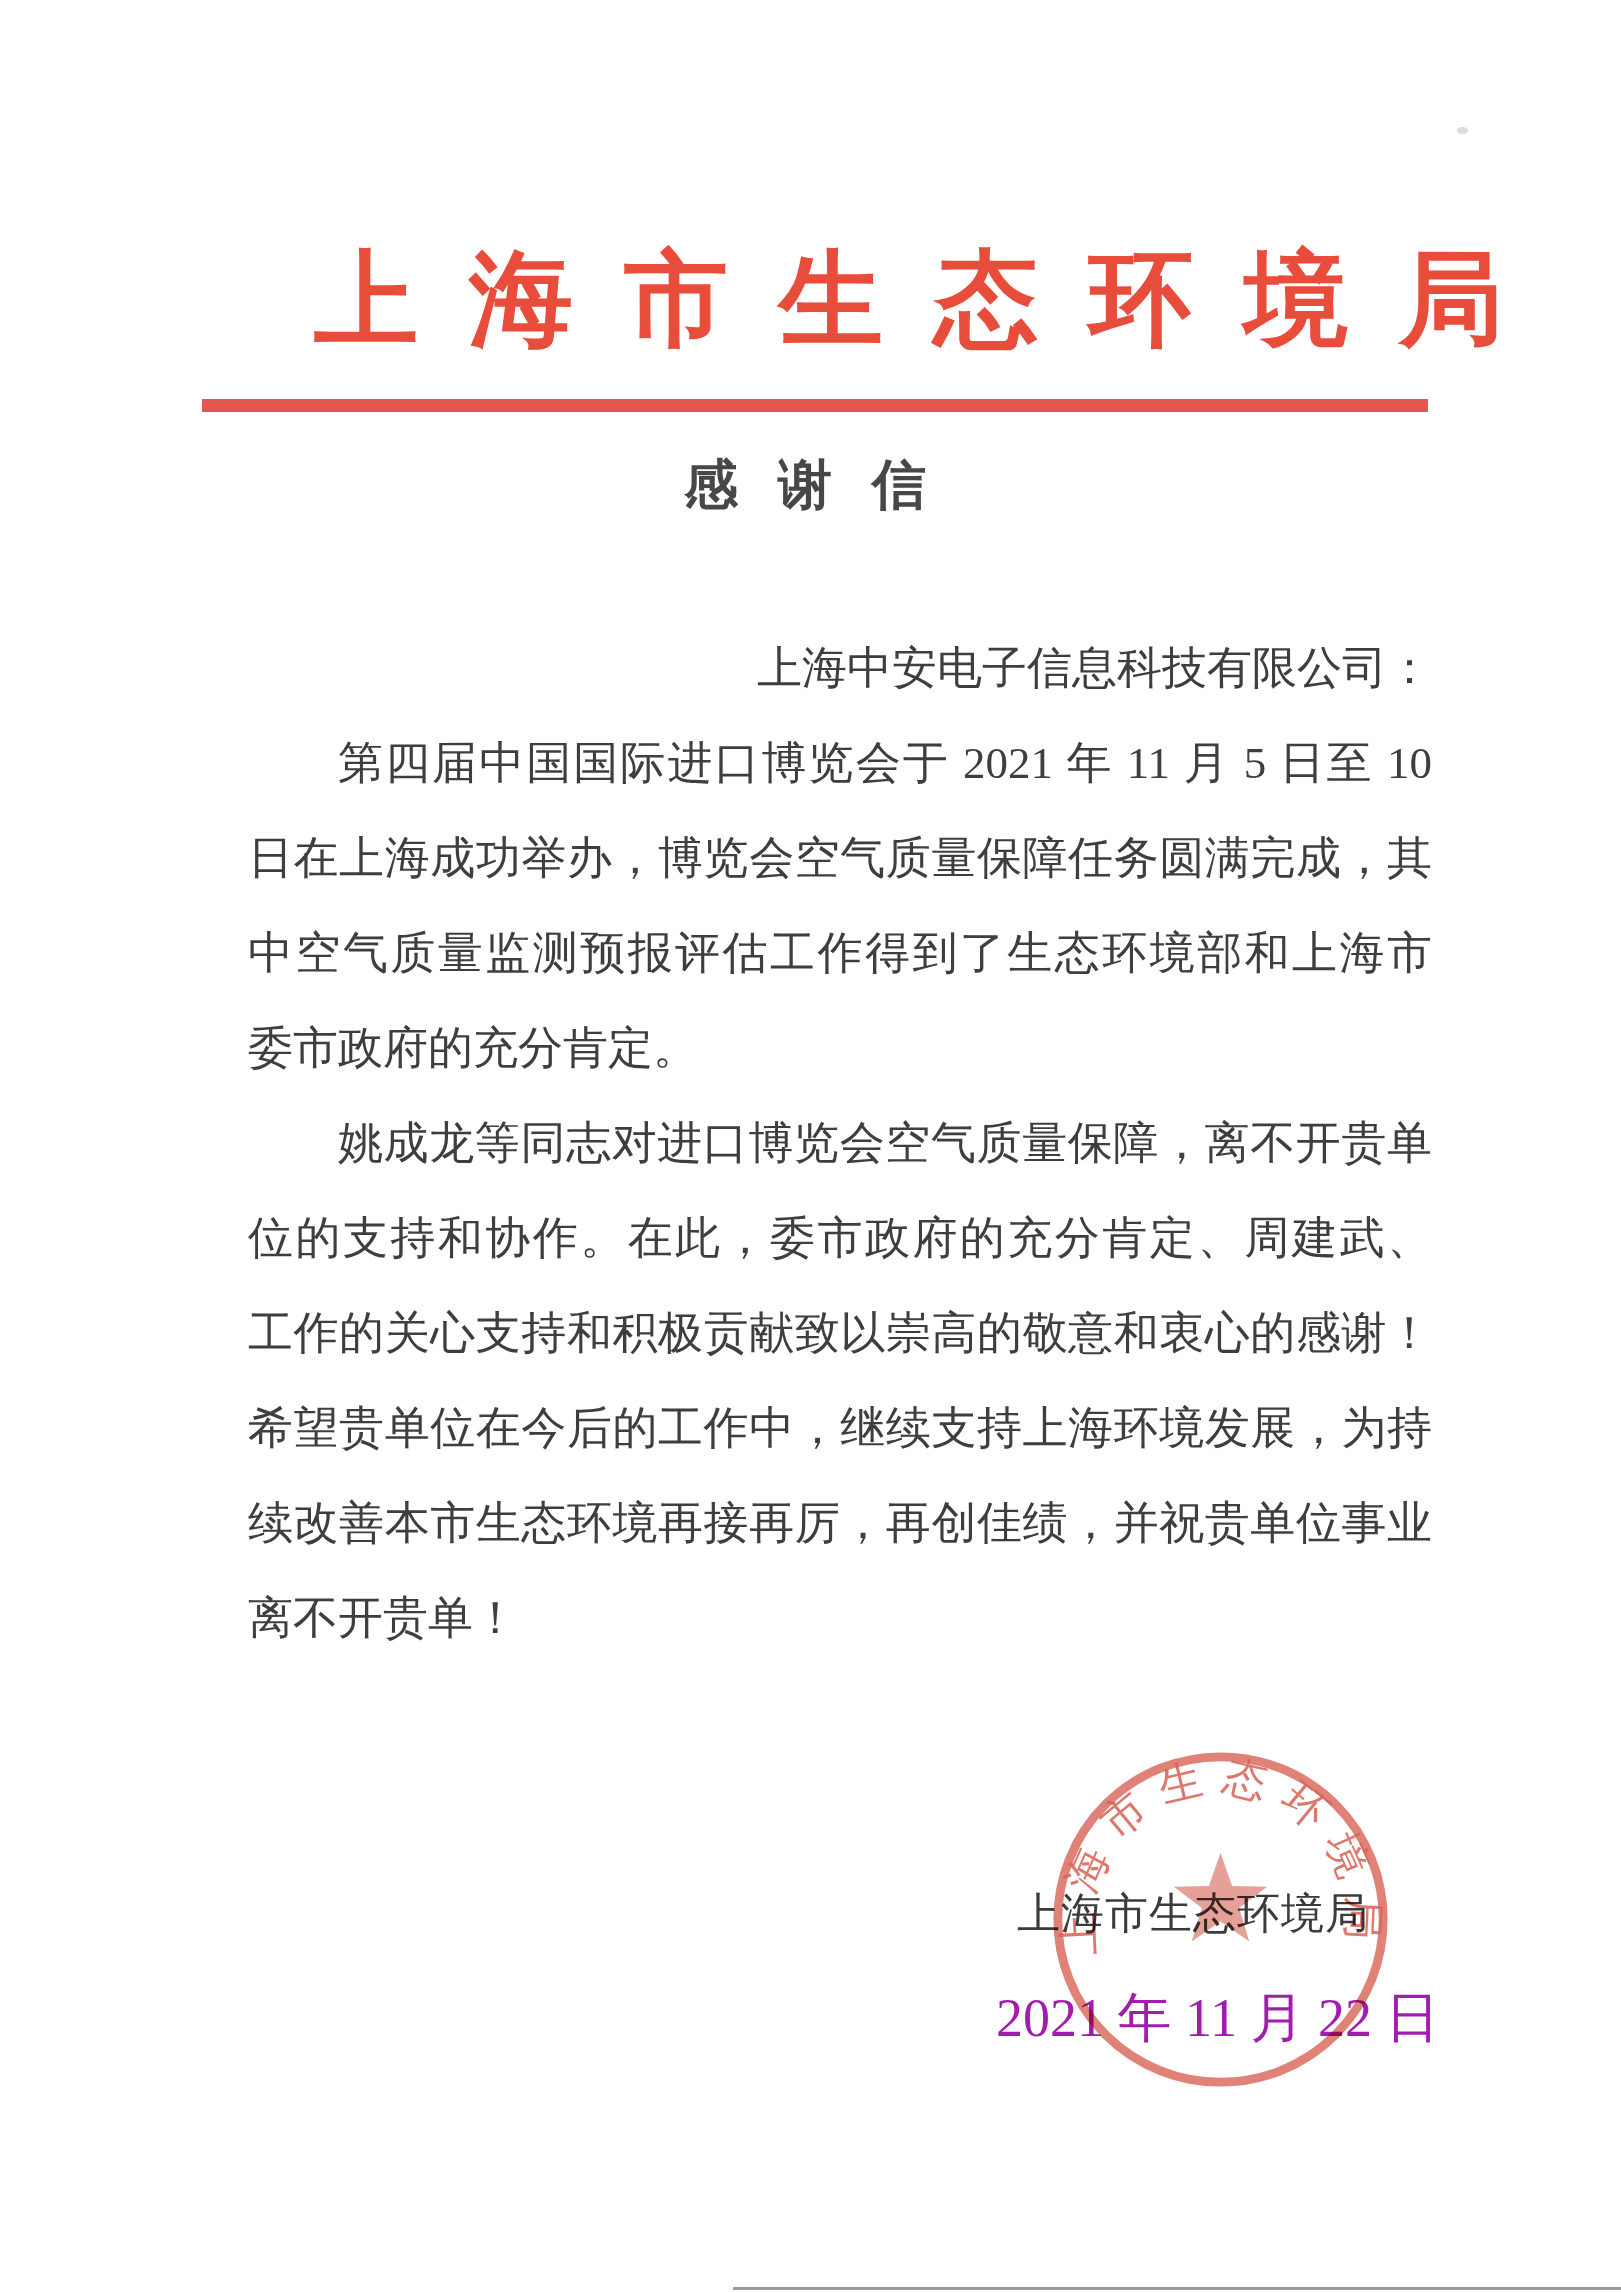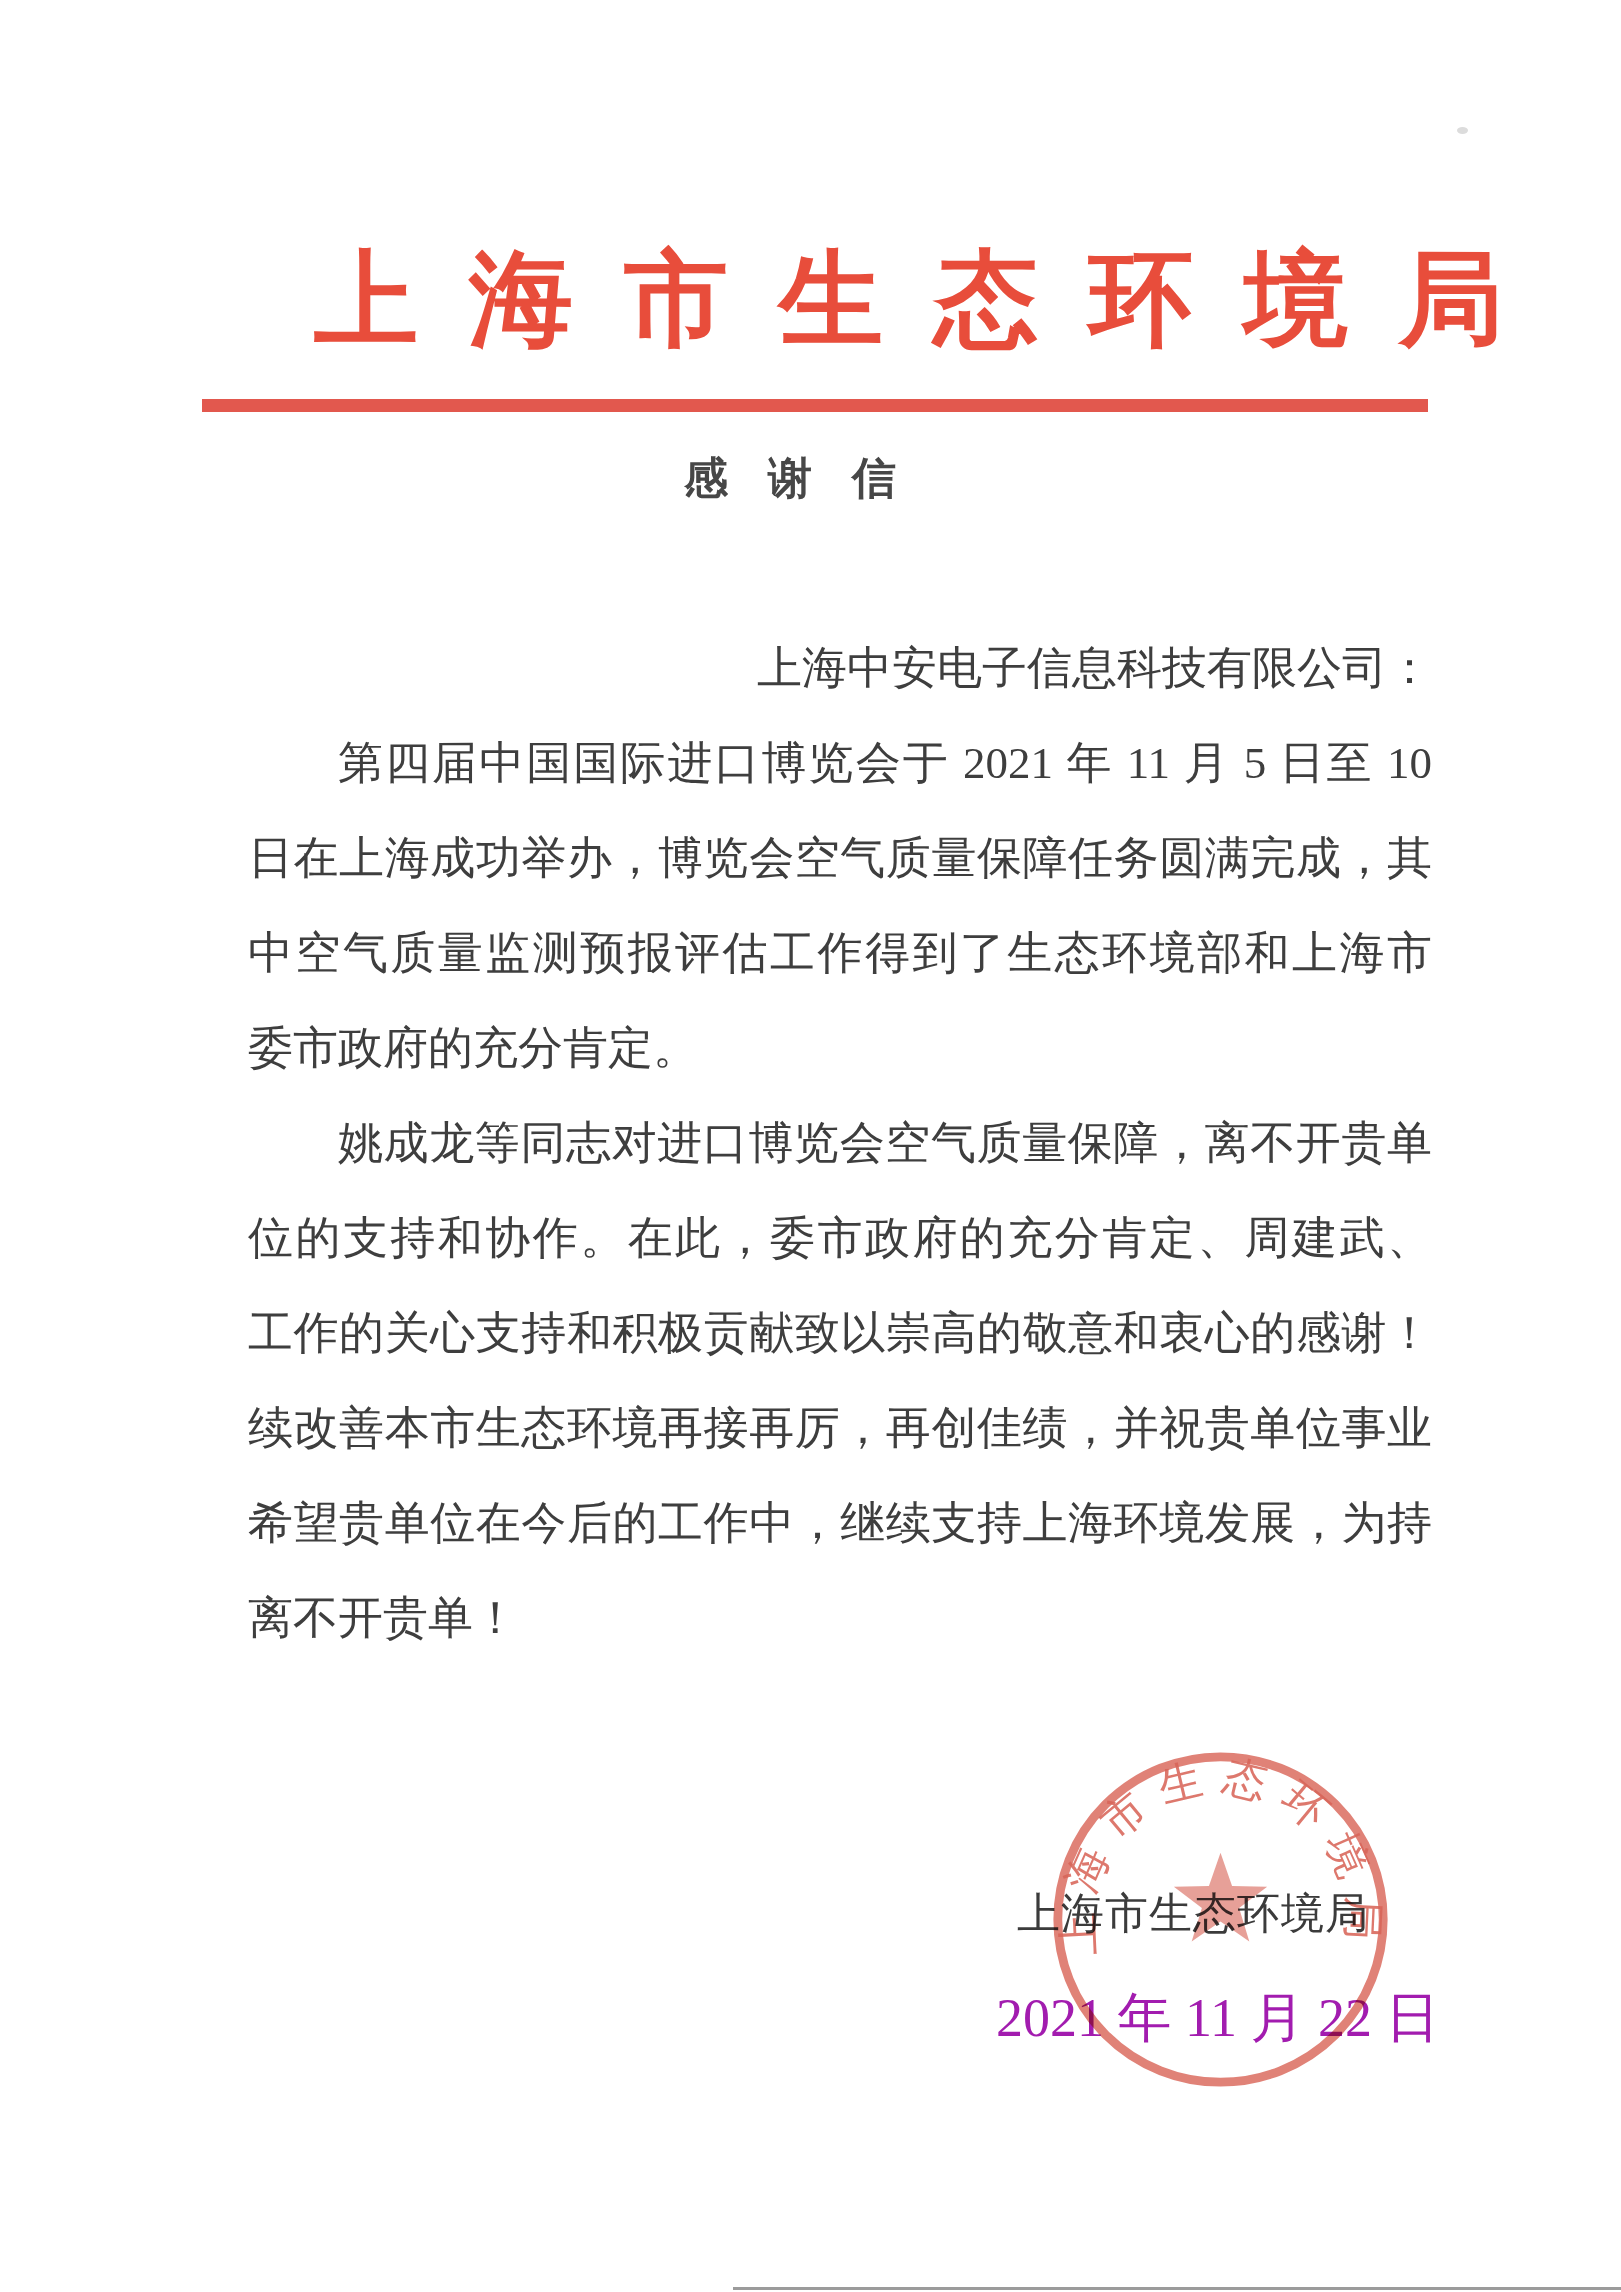--- a/index.html
+++ b/index.html
@@ -32,21 +32,21 @@
     width: 1226px;
     height: 12.7px;
     background: #e2584e;
   }
 
   
   .letter-title {
     position: absolute;
     left: 684px;
     top: 449px;
-    font-size: 44px;
+    font-size: 54px;
     font-weight: 700;
     letter-spacing: 40px;
     color: #474747;
     white-space: nowrap;
   }
 
   
   .body-block {
     position: absolute;
     left: 248px;
@@ -130,22 +130,22 @@
     <div class="para">
         <div class="body-line">第四届中国国际进口博览会于 2021 年 11 月 5 日至 10</div>
         <div class="body-line">日在上海成功举办，博览会空气质量保障任务圆满完成，其</div>
         <div class="body-line">中空气质量监测预报评估工作得到了生态环境部和上海市</div>
         <div class="body-line">委市政府的充分肯定。</div>
       </div>
     <div class="para">
         <div class="body-line">姚成龙等同志对进口博览会空气质量保障，离不开贵单</div>
         <div class="body-line">位的支持和协作。在此，委市政府的充分肯定、周建武、</div>
         <div class="body-line">工作的关心支持和积极贡献致以崇高的敬意和衷心的感谢！</div>
+        <div class="body-line">希望贵单位在今后的工作中，继续支持上海环境发展，为持</div>
         <div class="body-line">续改善本市生态环境再接再厉，再创佳绩，并祝贵单位事业</div>
-        <div class="body-line">希望贵单位在今后的工作中，继续支持上海环境发展，为持</div>
         <div class="body-line">离不开贵单！</div>
       </div>
   </div>
 
   <div class="signature-agency">上海市生态环境局</div>
 
   <div class="signature-date">2021 年 11 月 22 日</div>
 
   <svg class="seal" width="345" height="349" viewBox="0 0 352 356">
     <defs>

